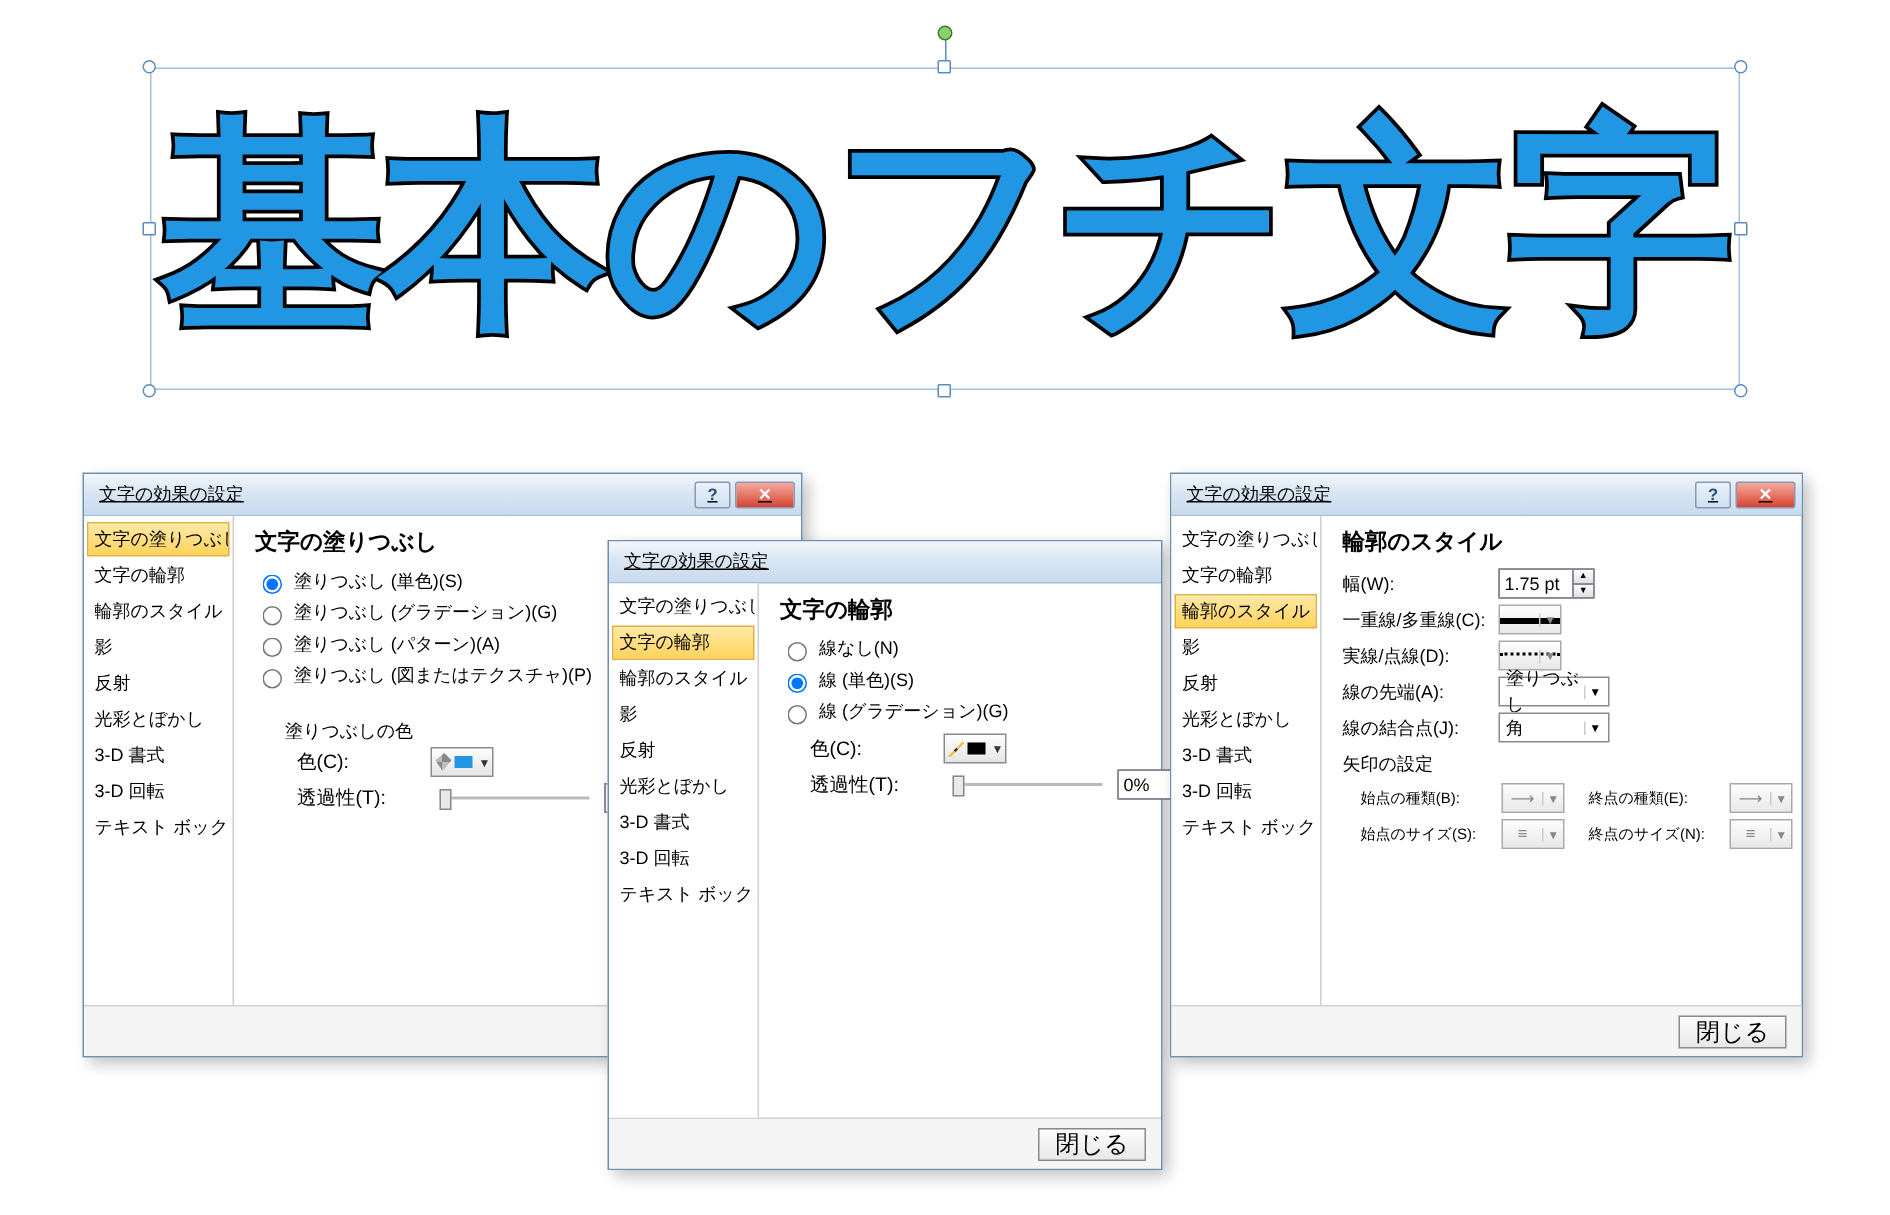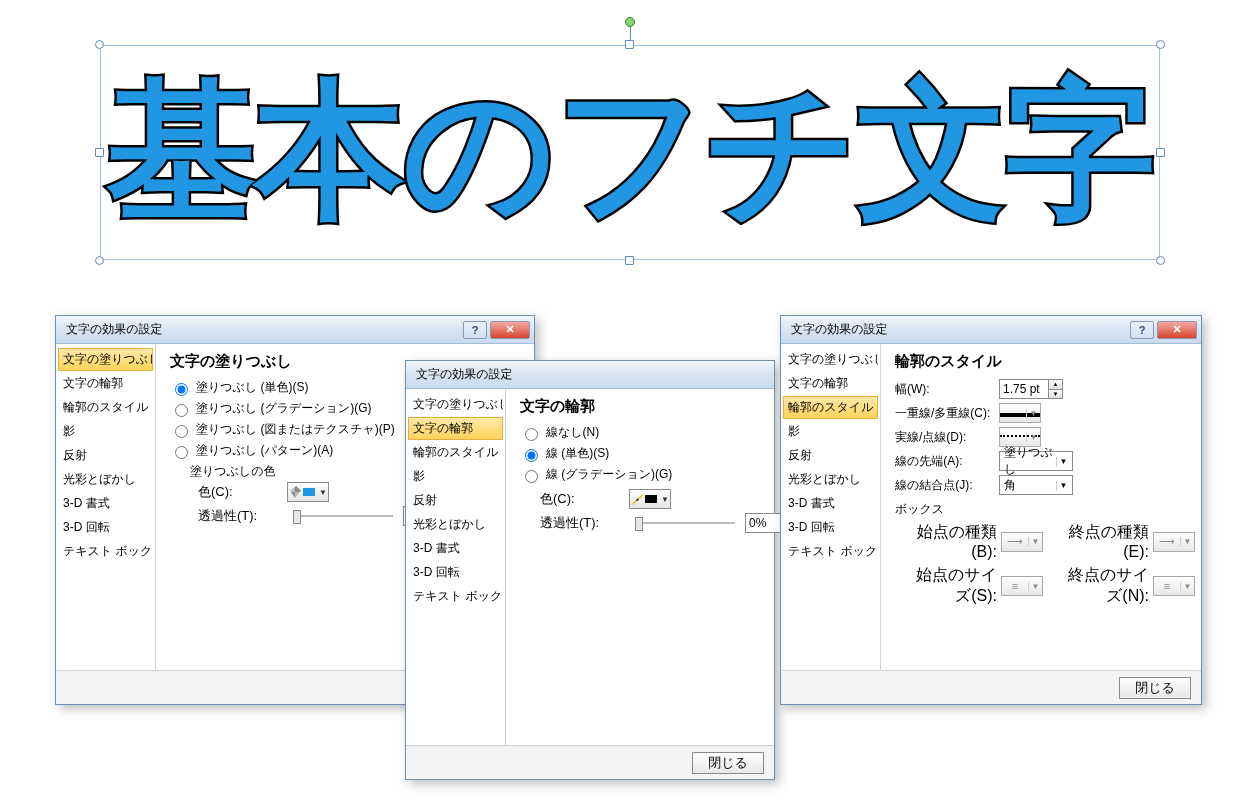--- a/index.html
+++ b/index.html
@@ -59,21 +59,21 @@
     background:#fff;
     border:1px solid #6e90b0;
     box-shadow: 4px 4px 10px rgba(0,0,0,.25);
   }
   .titlebar {
     height:28px;
     background: linear-gradient(#f2f6fb,#d7e4f2 50%,#c9dbef);
     border-bottom:1px solid #a4bdd8;
     display:flex; align-items:center;
     padding:0 4px 0 10px;
-    font-size:12px; color:#000;
+    font-size:12px; color:#000;text-decoration:underline;
   }
   .titlebar .title { flex:1; }
   .tb-btn {
     width:24px; height:18px; margin-left:3px;
     border:1px solid #8898b5; border-radius:2px;
     display:flex; align-items:center; justify-content:center;
     font-size:11px; font-weight:bold;
   }
   .tb-help { background:linear-gradient(#eaf1fb,#cfe0f2); color:#2a4a7a;}
   .tb-close { background:linear-gradient(#f5a8a0,#d64530); color:#fff; width:40px;}
@@ -100,21 +100,21 @@
   }
   .content {
     flex:1; padding:8px 14px;
   }
   .section-title { font-weight:bold; font-size:15px; margin-bottom:8px;}
   .radio-row, .field-row {
     display:flex; align-items:center;
     margin-bottom:4px; font-size:12px; gap:4px;
   }
   .radio-row input[type=radio]{ margin-right:4px;}
-  .sublabel { margin-left:20px; font-size:12px; margin-top:4px; margin-bottom:2px;}
+  .sublabel { margin-left:20px; font-size:12px; margin-top:20px; margin-bottom:2px;}
   .field-row .label { width:100px;}
   .field-row .label-sm { width:85px; font-size:13px; }
   .color-btn {
     width:42px; height:20px; border:1px solid #8a8a8a;
     display:inline-flex; align-items:center; justify-content:center;
     background:linear-gradient(#fdfdfd,#e5e5e5);
     font-size:10px; gap:2px;
   }
   .tri { font-size:8px; color:#333; margin-left:2px;}
   .swatch { width:12px; height:4px; display:inline-block;}
@@ -154,23 +154,23 @@
   .double-line { border-top:2px solid #000; border-bottom:2px solid #000; height:3px; margin-top:4px;}
   .dash-line { border-top:2px dotted #000; margin-top:6px;}
   .dlg-footer {
     height:34px; border-top:1px solid #d0d0d0;
     display:flex; justify-content:flex-end; align-items:center;
     padding:0 10px; background:#f4f4f4;
   }
   .btn {
     min-width:72px; height:22px;
     border:1px solid #8a8a8a; background:linear-gradient(#fdfdfd,#e8e8e8);
-    font-size:13px; padding:0 10px;font-family:Liberation Serif, serif;
-  }
-  .field-row .label2 { width:90px; margin-left:12px; font-size:16px;text-align:right; }
+    font-size:16px; padding:0 10px;font-family:Liberation Serif, serif;
+  }
+  .field-row .label2 { width:90px; margin-left:12px; font-size:10px; }
   .arrow-section-title { font-size:12px; margin-top:6px; margin-bottom:4px;}
   .icon-combo { display:inline-flex; align-items:center; border:1px solid #aaa; height:20px; background:linear-gradient(#fdfdfd,#e8e8e8); }
   .icon-combo .icn { width:26px; text-align:center; font-size:11px; color:#888;}
   .icon-combo .drop{ width:14px; text-align:center; font-size:8px; border-left:1px solid #ccc; color:#888;}
 </style>
 </head>
 <body>
 
 <div class="wordart-container">
   <div class="rot-line"></div>
@@ -212,25 +212,25 @@
       <div class="radio-row">
           <input type="radio" checked="" style="">
           <span>塗りつぶし (単色)(S)</span>
         </div>
       <div class="radio-row">
           <input type="radio" style="">
           <span>塗りつぶし (グラデーション)(G)</span>
         </div>
       <div class="radio-row">
           <input type="radio" style="">
+          <span>塗りつぶし (パターン)(A)</span>
+        </div>
+      <div class="radio-row">
+          <input type="radio" style="">
           <span>塗りつぶし (図またはテクスチャ)(P)</span>
-        </div>
-      <div class="radio-row">
-          <input type="radio" style="">
-          <span>塗りつぶし (パターン)(A)</span>
         </div>
       <div class="sublabel">塗りつぶしの色</div>
       <div class="field-row" style="margin-left:28px;">
         <span class="label-sm">色(C):</span>
         <span class="color-btn">
           <span class="bucket-icon"></span>
           <span class="swatch blue"></span>
           <span class="tri">▼</span>
         </span>
       </div>
@@ -363,21 +363,21 @@
           <span class="drop">▼</span>
         </span>
       </div>
       <div class="field-row">
         <span class="label">線の結合点(J):</span>
         <span class="combo">
           <span class="val">角</span>
           <span class="drop">▼</span>
         </span>
       </div>
-      <div class="arrow-section-title">ボックス</div>
+      <div class="arrow-section-title">矢印の設定</div>
       <div class="field-row">
         <span class="label2">始点の種類(B):</span>
         <span class="icon-combo">
             <span class="icn">⟶</span>
             <span class="drop">▼</span>
           </span>
         <span class="label2">終点の種類(E):</span>
         <span class="icon-combo">
             <span class="icn">⟶</span>
             <span class="drop">▼</span>

